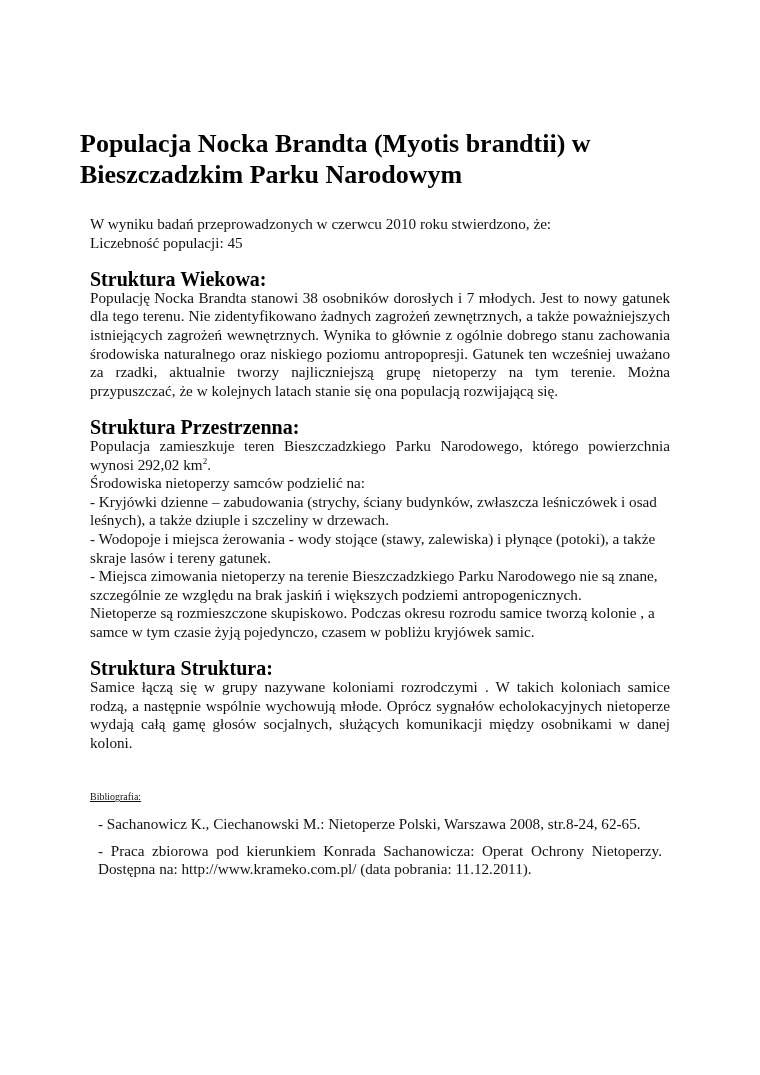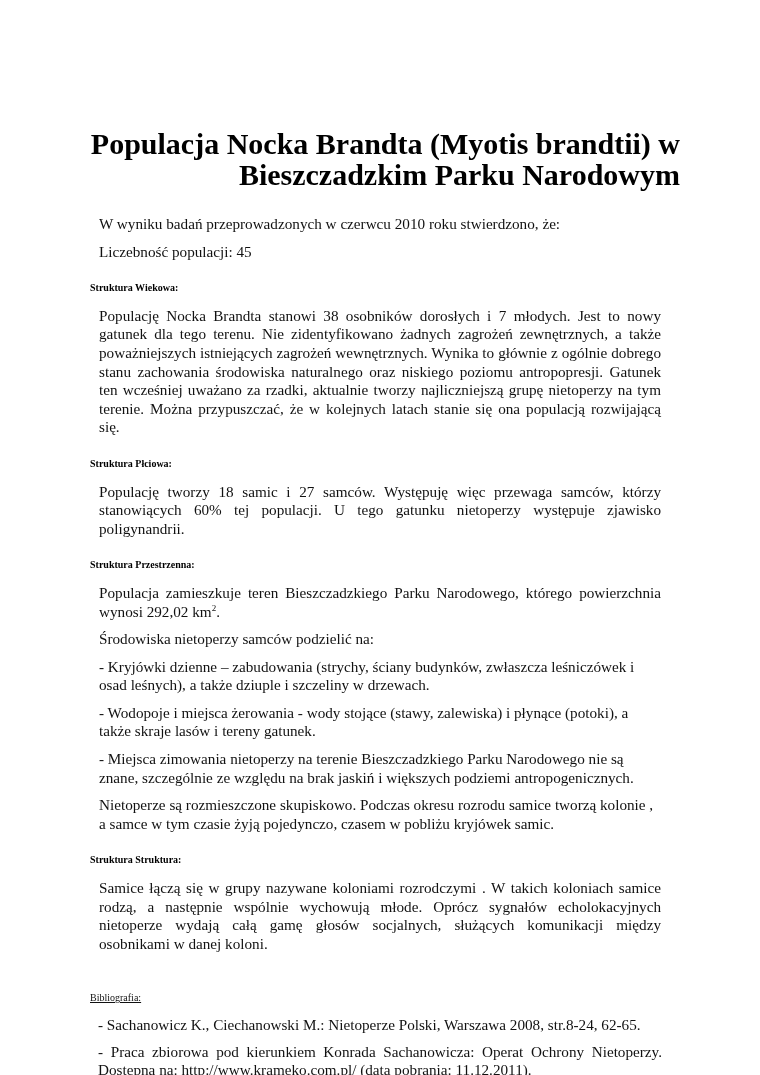--- a/index.html
+++ b/index.html
@@ -2,28 +2,28 @@
 <html><head>
 <meta charset="utf-8">
 <style>
   html, body { margin: 0; padding: 0; background: #ffffff; }
   body { width: 760px; height: 1075px; position: relative; overflow: hidden; }
   .page {
     position: absolute; left: 90px; top: 128px; width: 580px;
     font-family: "Liberation Serif", serif; color: #111; font-size: 15.2px; line-height: 18.6px;
   }
   h1 {
-    margin: 0 0 0 -10px; width: 600px; text-align: right;
-    font-family: "Liberation Serif", serif; font-weight: bold; font-size: 30px; line-height: 31px;
+    margin: 0 0 0 -10px; width: 600px; text-align: left;
+    font-family: "Liberation Serif", serif; font-weight: bold; font-size: 26px; line-height: 31px;
     color: #000;
   }
   .intro { margin-top: 25px; }
-  .intro p, .section p { margin: 9px; }
+  .intro p, .section p { margin: 0; }
   .section { margin-top: 18px; }
-  .section h2 { margin: 0; font-size: 10px; line-height: 18.6px; font-weight: bold; color: #000; }
+  .section h2 { margin: 0; font-size: 20px; line-height: 18.6px; font-weight: bold; color: #000; }
   .justify { text-align: justify; text-align-last: left; }
   sup { font-size: 9px; line-height: 0; }
   .biblio { margin-top: 36px; }
   .biblio h2 { margin: 0; font-size: 10px; line-height: 18.6px; font-weight: normal; text-decoration: underline; }
   .biblio p { margin: 8px; }
 </style>
 </head>
 <body>
 
 <div class="page">
@@ -35,24 +35,20 @@
   <div class="intro">
     <p>W wyniku badań przeprowadzonych w czerwcu 2010 roku stwierdzono, że:</p>
     <p>Liczebność populacji: 45</p>
   </div>
 
   <div class="section">
     <h2>Struktura Wiekowa:</h2>
     <p class="justify">Populację Nocka Brandta stanowi 38 osobników dorosłych i 7 młodych. Jest to nowy gatunek dla tego terenu. Nie zidentyfikowano żadnych zagrożeń zewnętrznych, a także poważniejszych istniejących zagrożeń wewnętrznych. Wynika to głównie z ogólnie dobrego stanu zachowania środowiska naturalnego oraz niskiego poziomu antropopresji. Gatunek ten wcześniej uważano za rzadki, aktualnie tworzy najliczniejszą grupę nietoperzy na tym terenie. Można przypuszczać, że w kolejnych latach stanie się ona populacją rozwijającą się.</p>
   </div>
 
-  <div class="section">
-    <h2>Struktura Płciowa:</h2>
-    <p class="justify">Populację tworzy 18 samic i 27 samców. Występuję więc przewaga samców, którzy stanowiących 60% tej populacji. U tego gatunku nietoperzy występuje zjawisko poligynandrii.</p>
-  </div>
 
   <div class="section">
     <h2>Struktura Przestrzenna:</h2>
     <p class="justify"><span>Populacja zamieszkuje teren Bieszczadzkiego Parku Narodowego, którego powierzchnia wynosi 292,02 km</span><sup>2</sup><span>.</span></p>
     <p>Środowiska nietoperzy samców podzielić na:</p>
     <p>- Kryjówki dzienne – zabudowania (strychy, ściany budynków, zwłaszcza leśniczówek i osad leśnych), a także dziuple i szczeliny w drzewach.</p>
     <p>- Wodopoje i miejsca żerowania - wody stojące (stawy, zalewiska) i płynące (potoki), a także skraje lasów i tereny gatunek.</p>
     <p>- Miejsca zimowania nietoperzy na terenie Bieszczadzkiego Parku Narodowego nie są znane, szczególnie ze względu na brak jaskiń i większych podziemi antropogenicznych.</p>
     <p>Nietoperze są rozmieszczone skupiskowo. Podczas okresu rozrodu samice tworzą kolonie , a samce w tym czasie żyją pojedynczo, czasem w pobliżu kryjówek samic.</p>
   </div>

